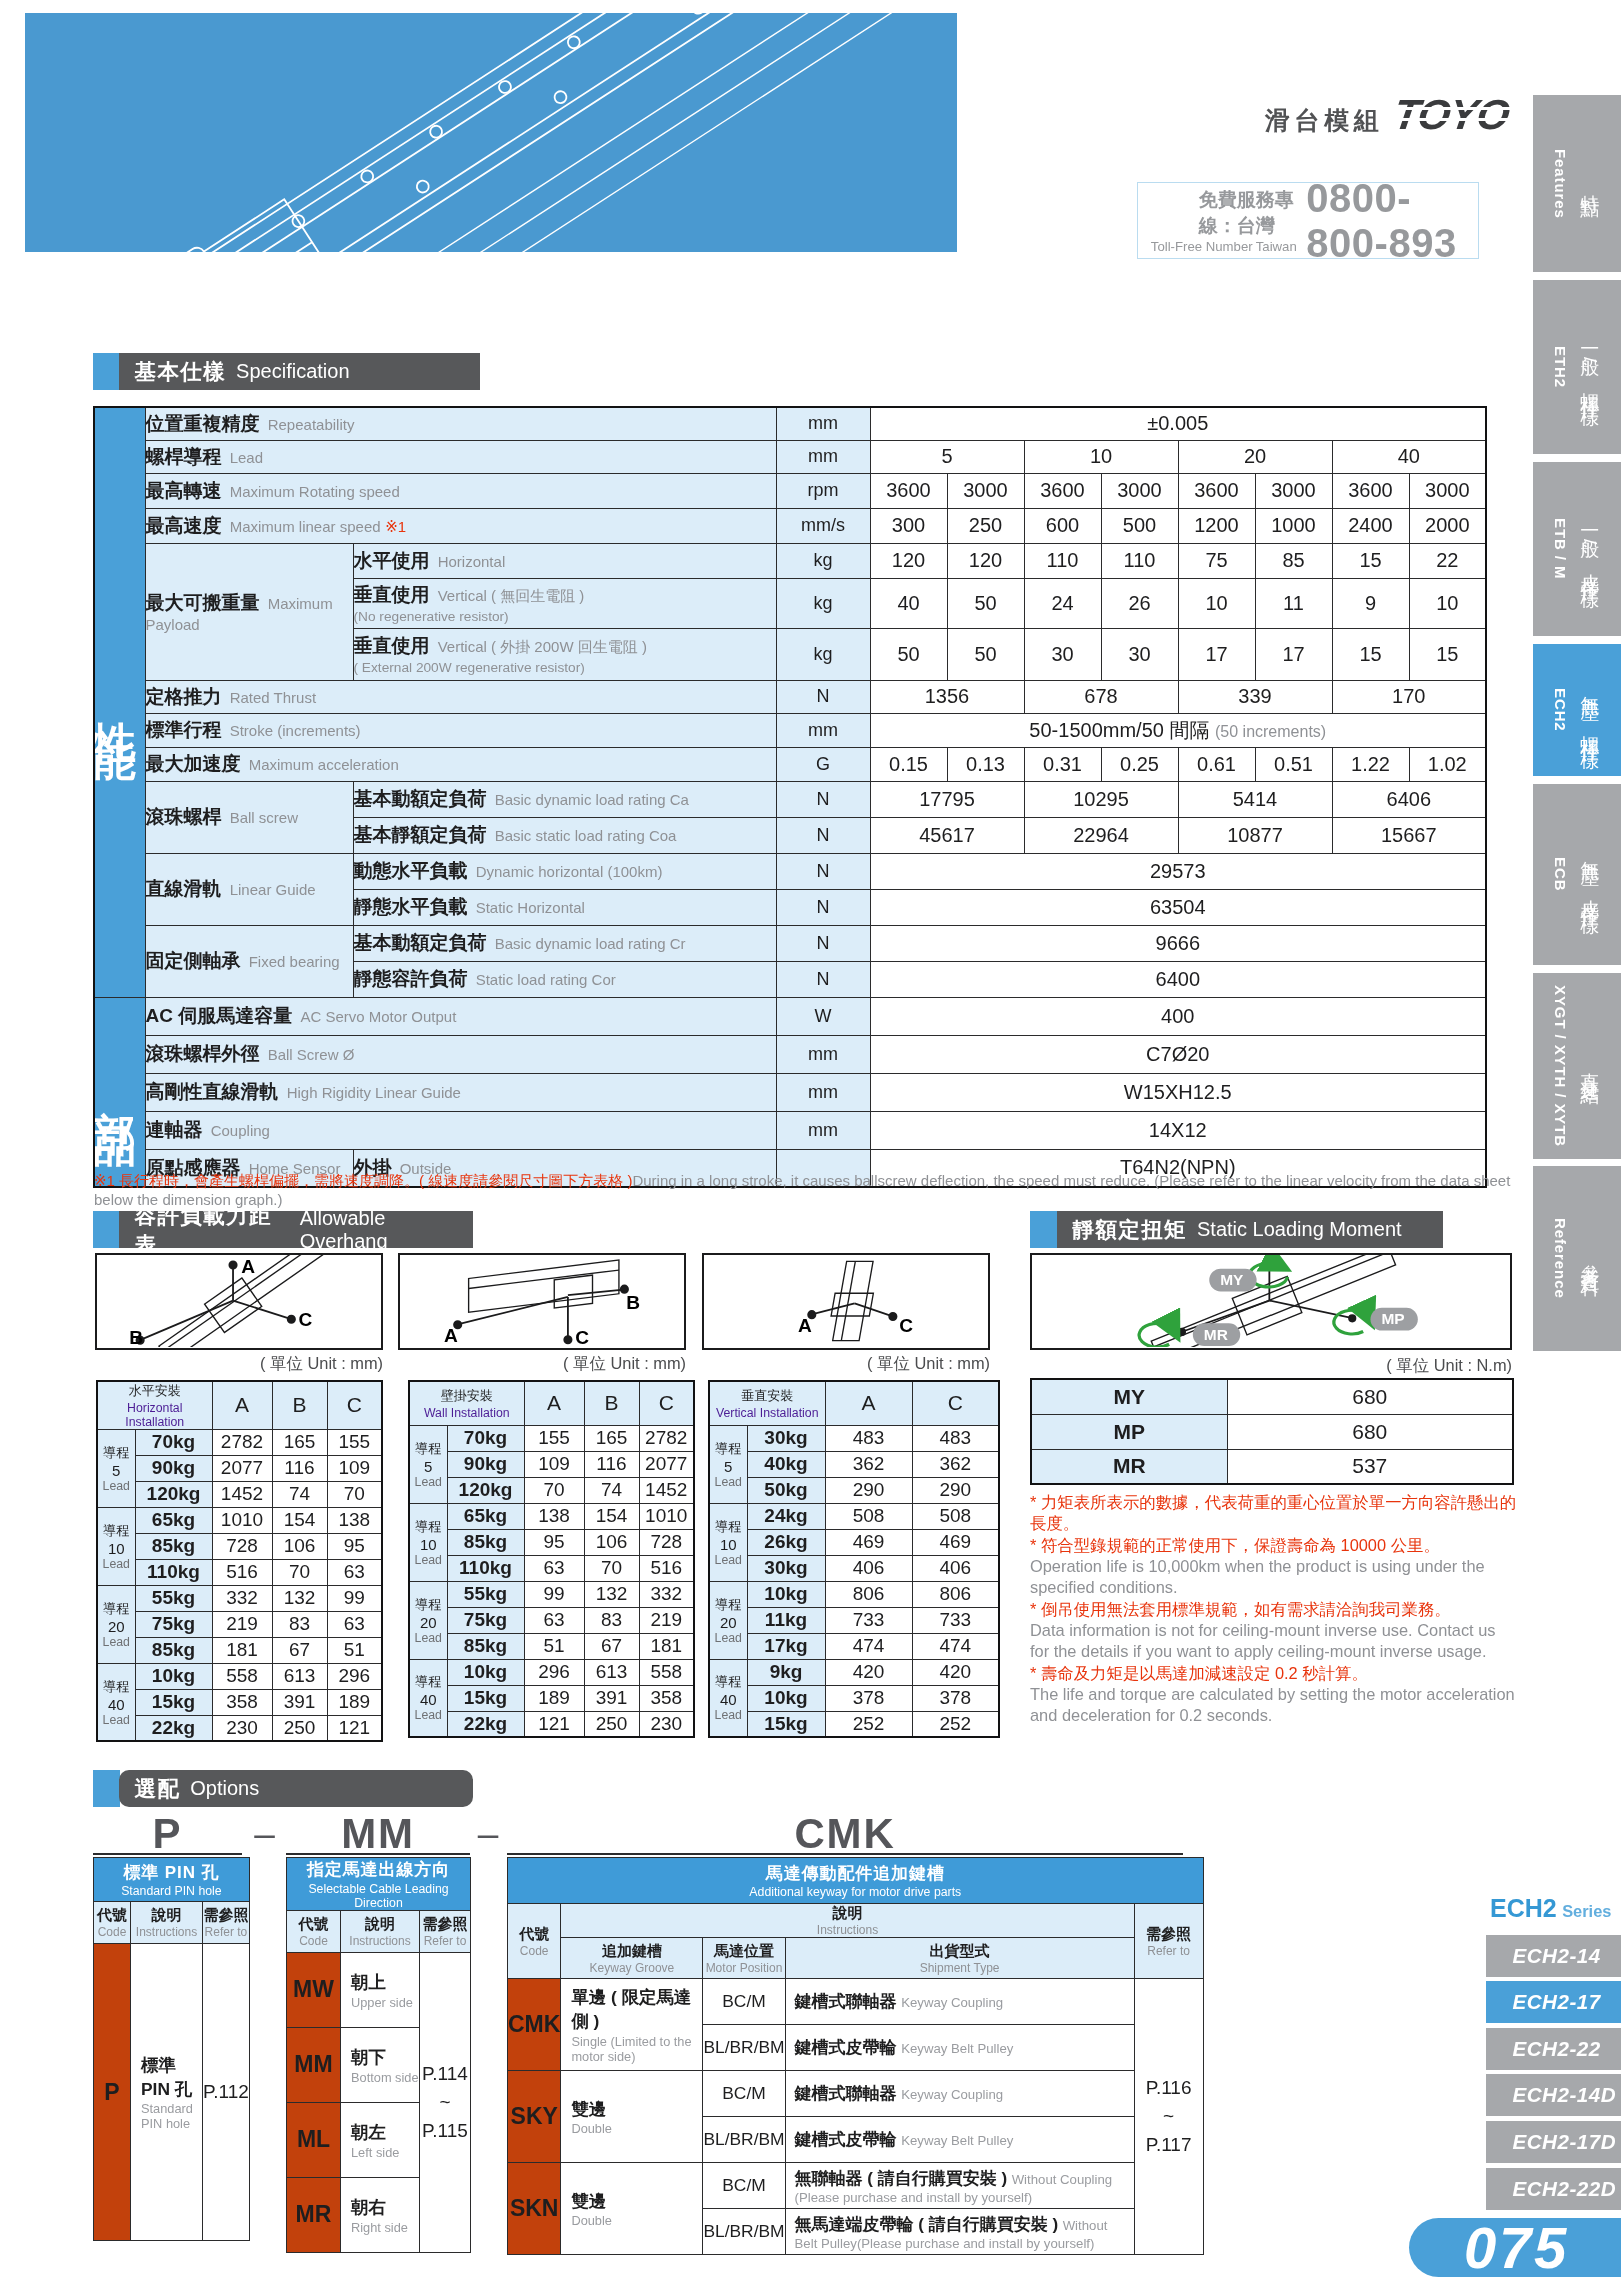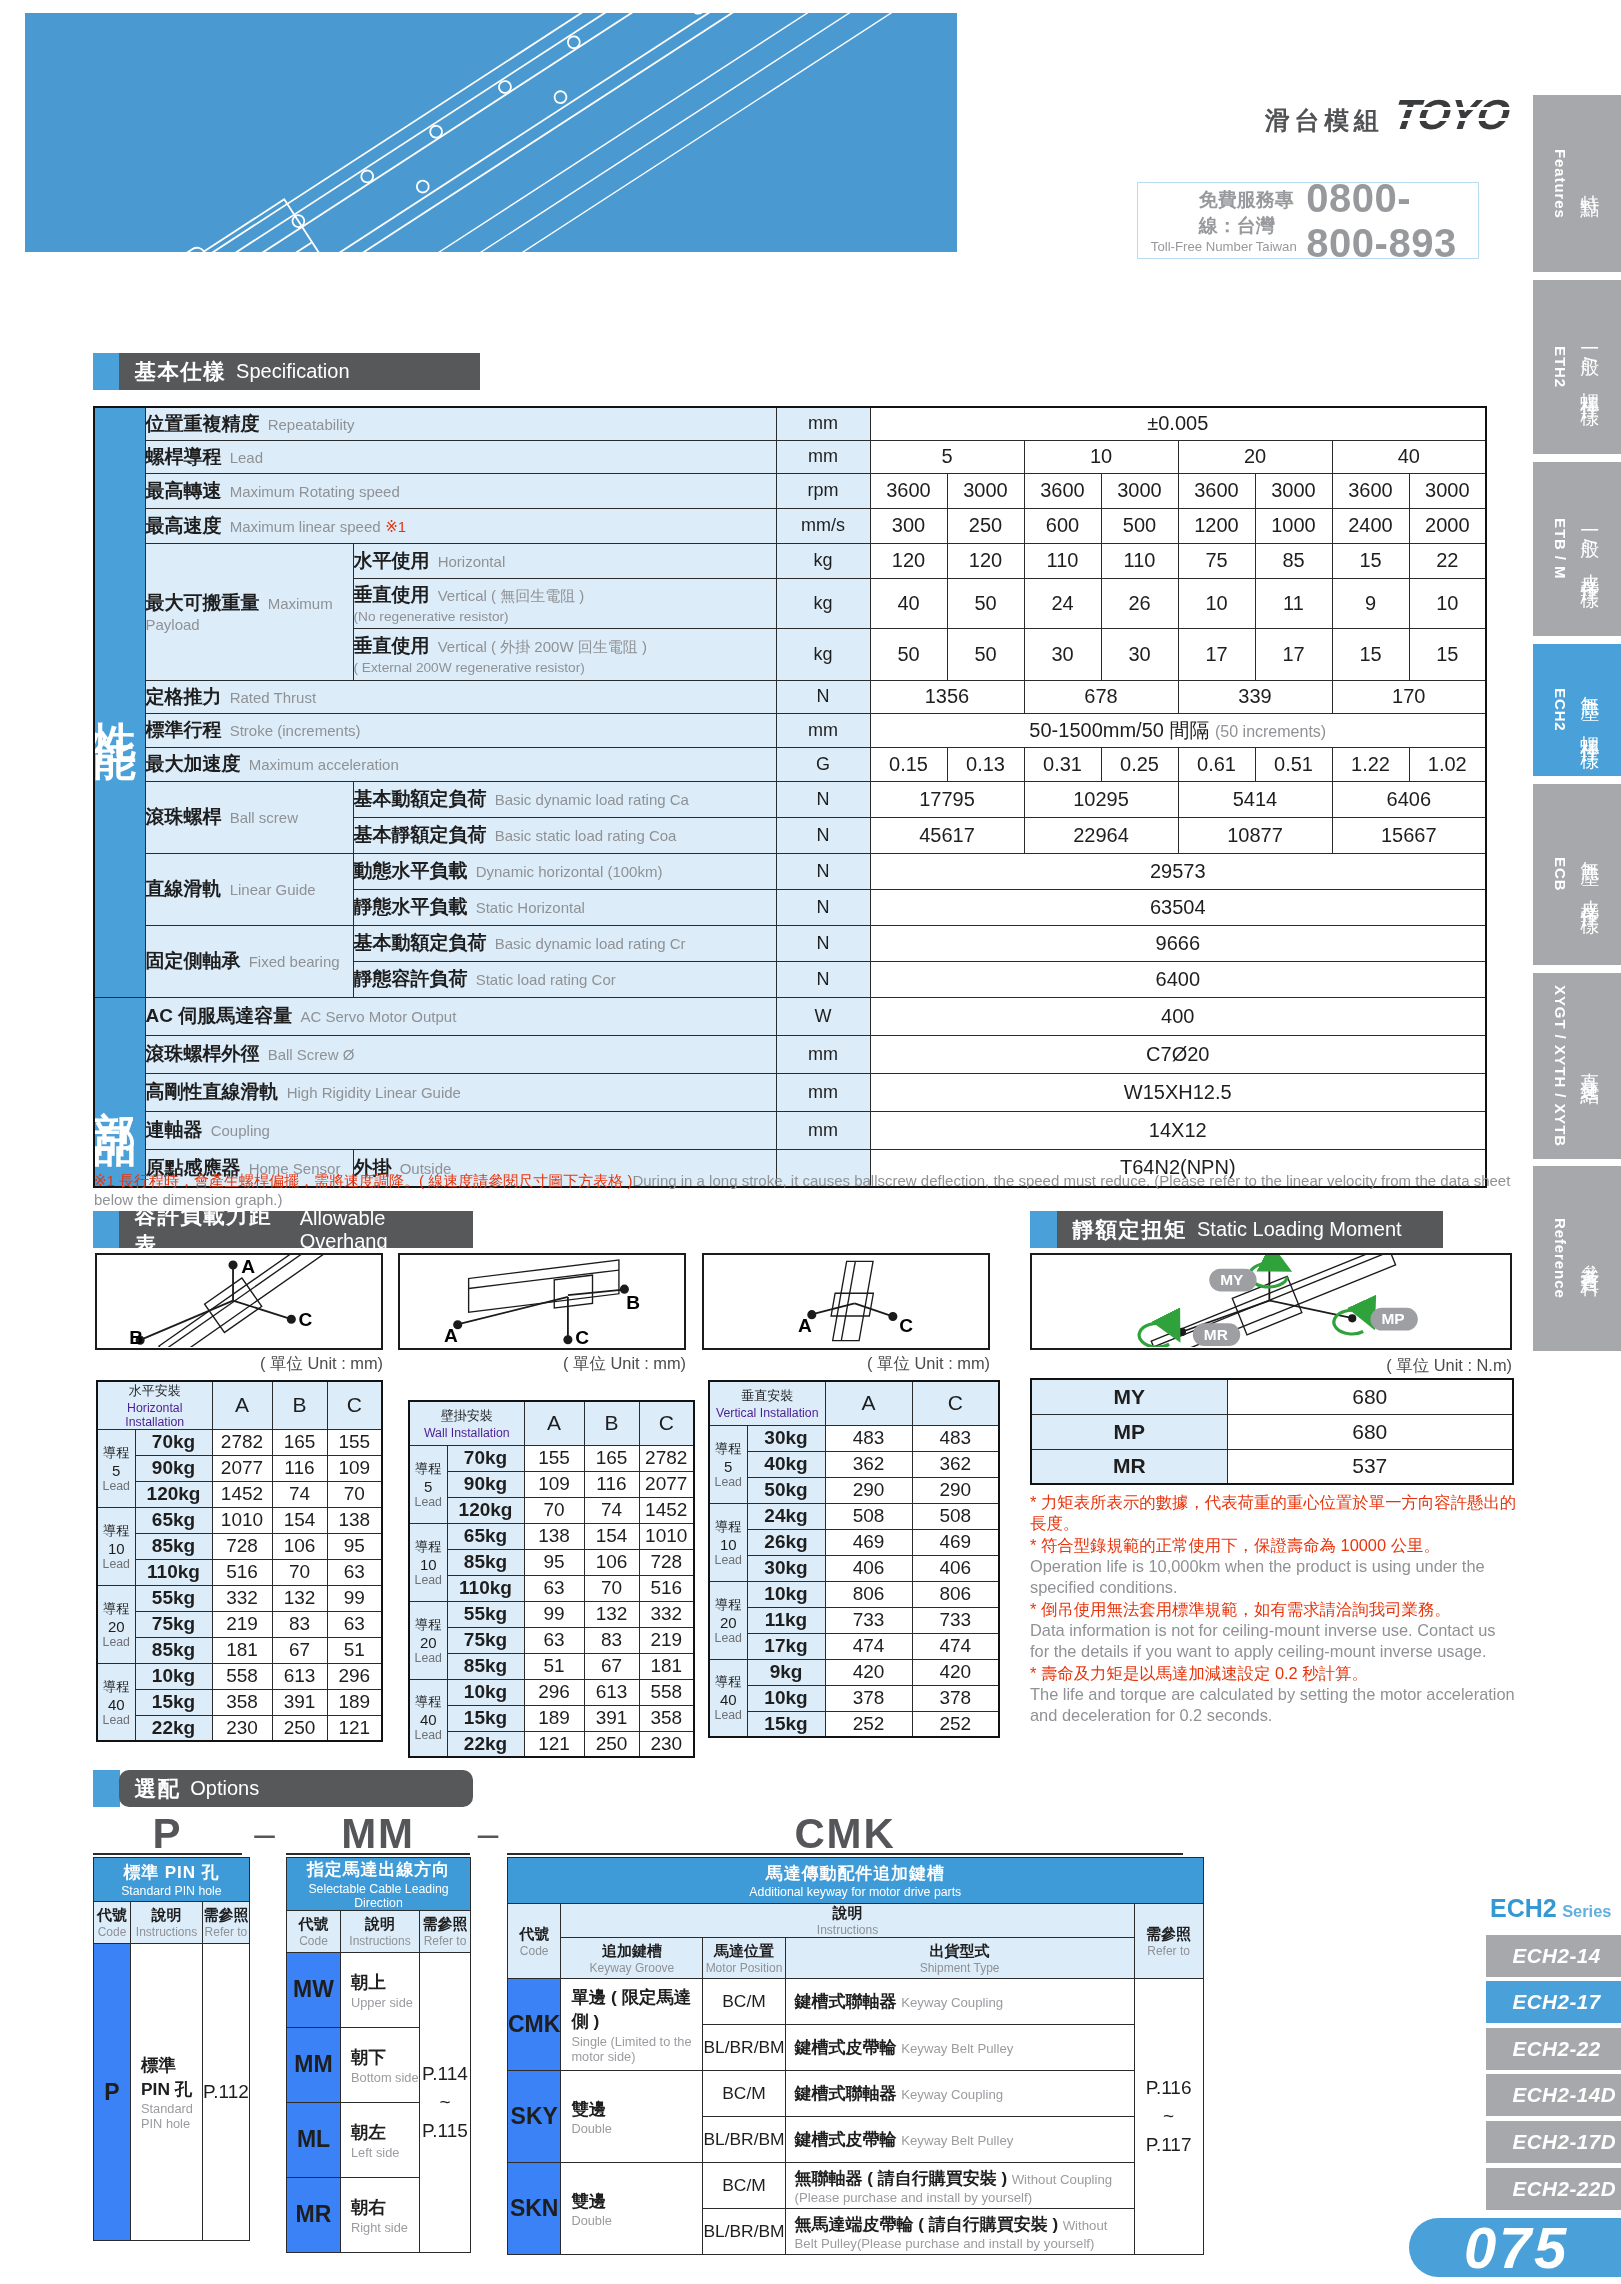--- a/index.html
+++ b/index.html
@@ -80,21 +80,21 @@
   .code-dash{font-size:37px;color:#55565a;text-align:center;}
   .uline{height:2.3px;background:#2b2b2c;}
   table.opt{border-collapse:collapse;table-layout:fixed;border:1.8px solid #121213;}
   table.opt td{border:0.9px solid #2b2b2c;vertical-align:middle;padding:0;overflow:hidden;}
   .opt .mainhd{background:#3f9bd8;color:#fff;text-align:center;}
   .opt .mainhd .zh{display:block;font-size:17px;font-weight:700;letter-spacing:0.9px;}
   .opt .mainhd .en{display:block;font-size:12.3px;margin-top:0.9px;}
   .opt .colhd{background:#dcedf9;text-align:center;}
   .opt .colhd .zh{display:block;font-size:15px;font-weight:600;}
   .opt .colhd .en{display:block;font-size:12px;color:#8f9195;}
-  .opt td.code{background:#3b82f6;text-align:center;font-size:23px;font-weight:700;}
+  .opt td.code{background:#c2410c;text-align:center;font-size:23px;font-weight:700;}
   .opt td.desc{background:#fff;padding-left:10px;}
   .opt td.desc .zh{display:block;font-size:17.4px;font-weight:600;}
   .opt td.desc .en{display:block;font-size:12.8px;color:#9a9ca0;margin-top:0.9px;}
   .opt td.refer{background:#fff;text-align:center;font-size:19px;line-height:1.5;}
   .opt td.pos{background:#fff;text-align:center;font-size:17.4px;}
   .opt td.ship{background:#fff;padding-left:9px;}
   .opt td.ship .zh{font-size:17px;font-weight:600;}
   .opt td.ship .en{font-size:13.2px;color:#9a9ca0;margin-left:4.6px;}
 
   
@@ -577,21 +577,21 @@
           <td class="num">189</td>
         </tr>
         <tr style="height:26px">
           <td class="w">22kg</td>
           <td class="num">230</td>
           <td class="num">250</td>
           <td class="num">121</td>
         </tr>
       </tbody>
     </table>
-    <table class="oh abs" style="left:408px;top:1380px;margin-top:20px;">
+    <table class="oh abs" style="left:408px;top:1380px;">
       <colgroup>
         <col style="width:38px">
         <col style="width:77px">
         <col style="width:60px">
         <col style="width:55px">
         <col style="width:55px">
       </colgroup>
       <tbody>
         <tr style="height:44px">
           <td class="hd hname" colspan="2">

